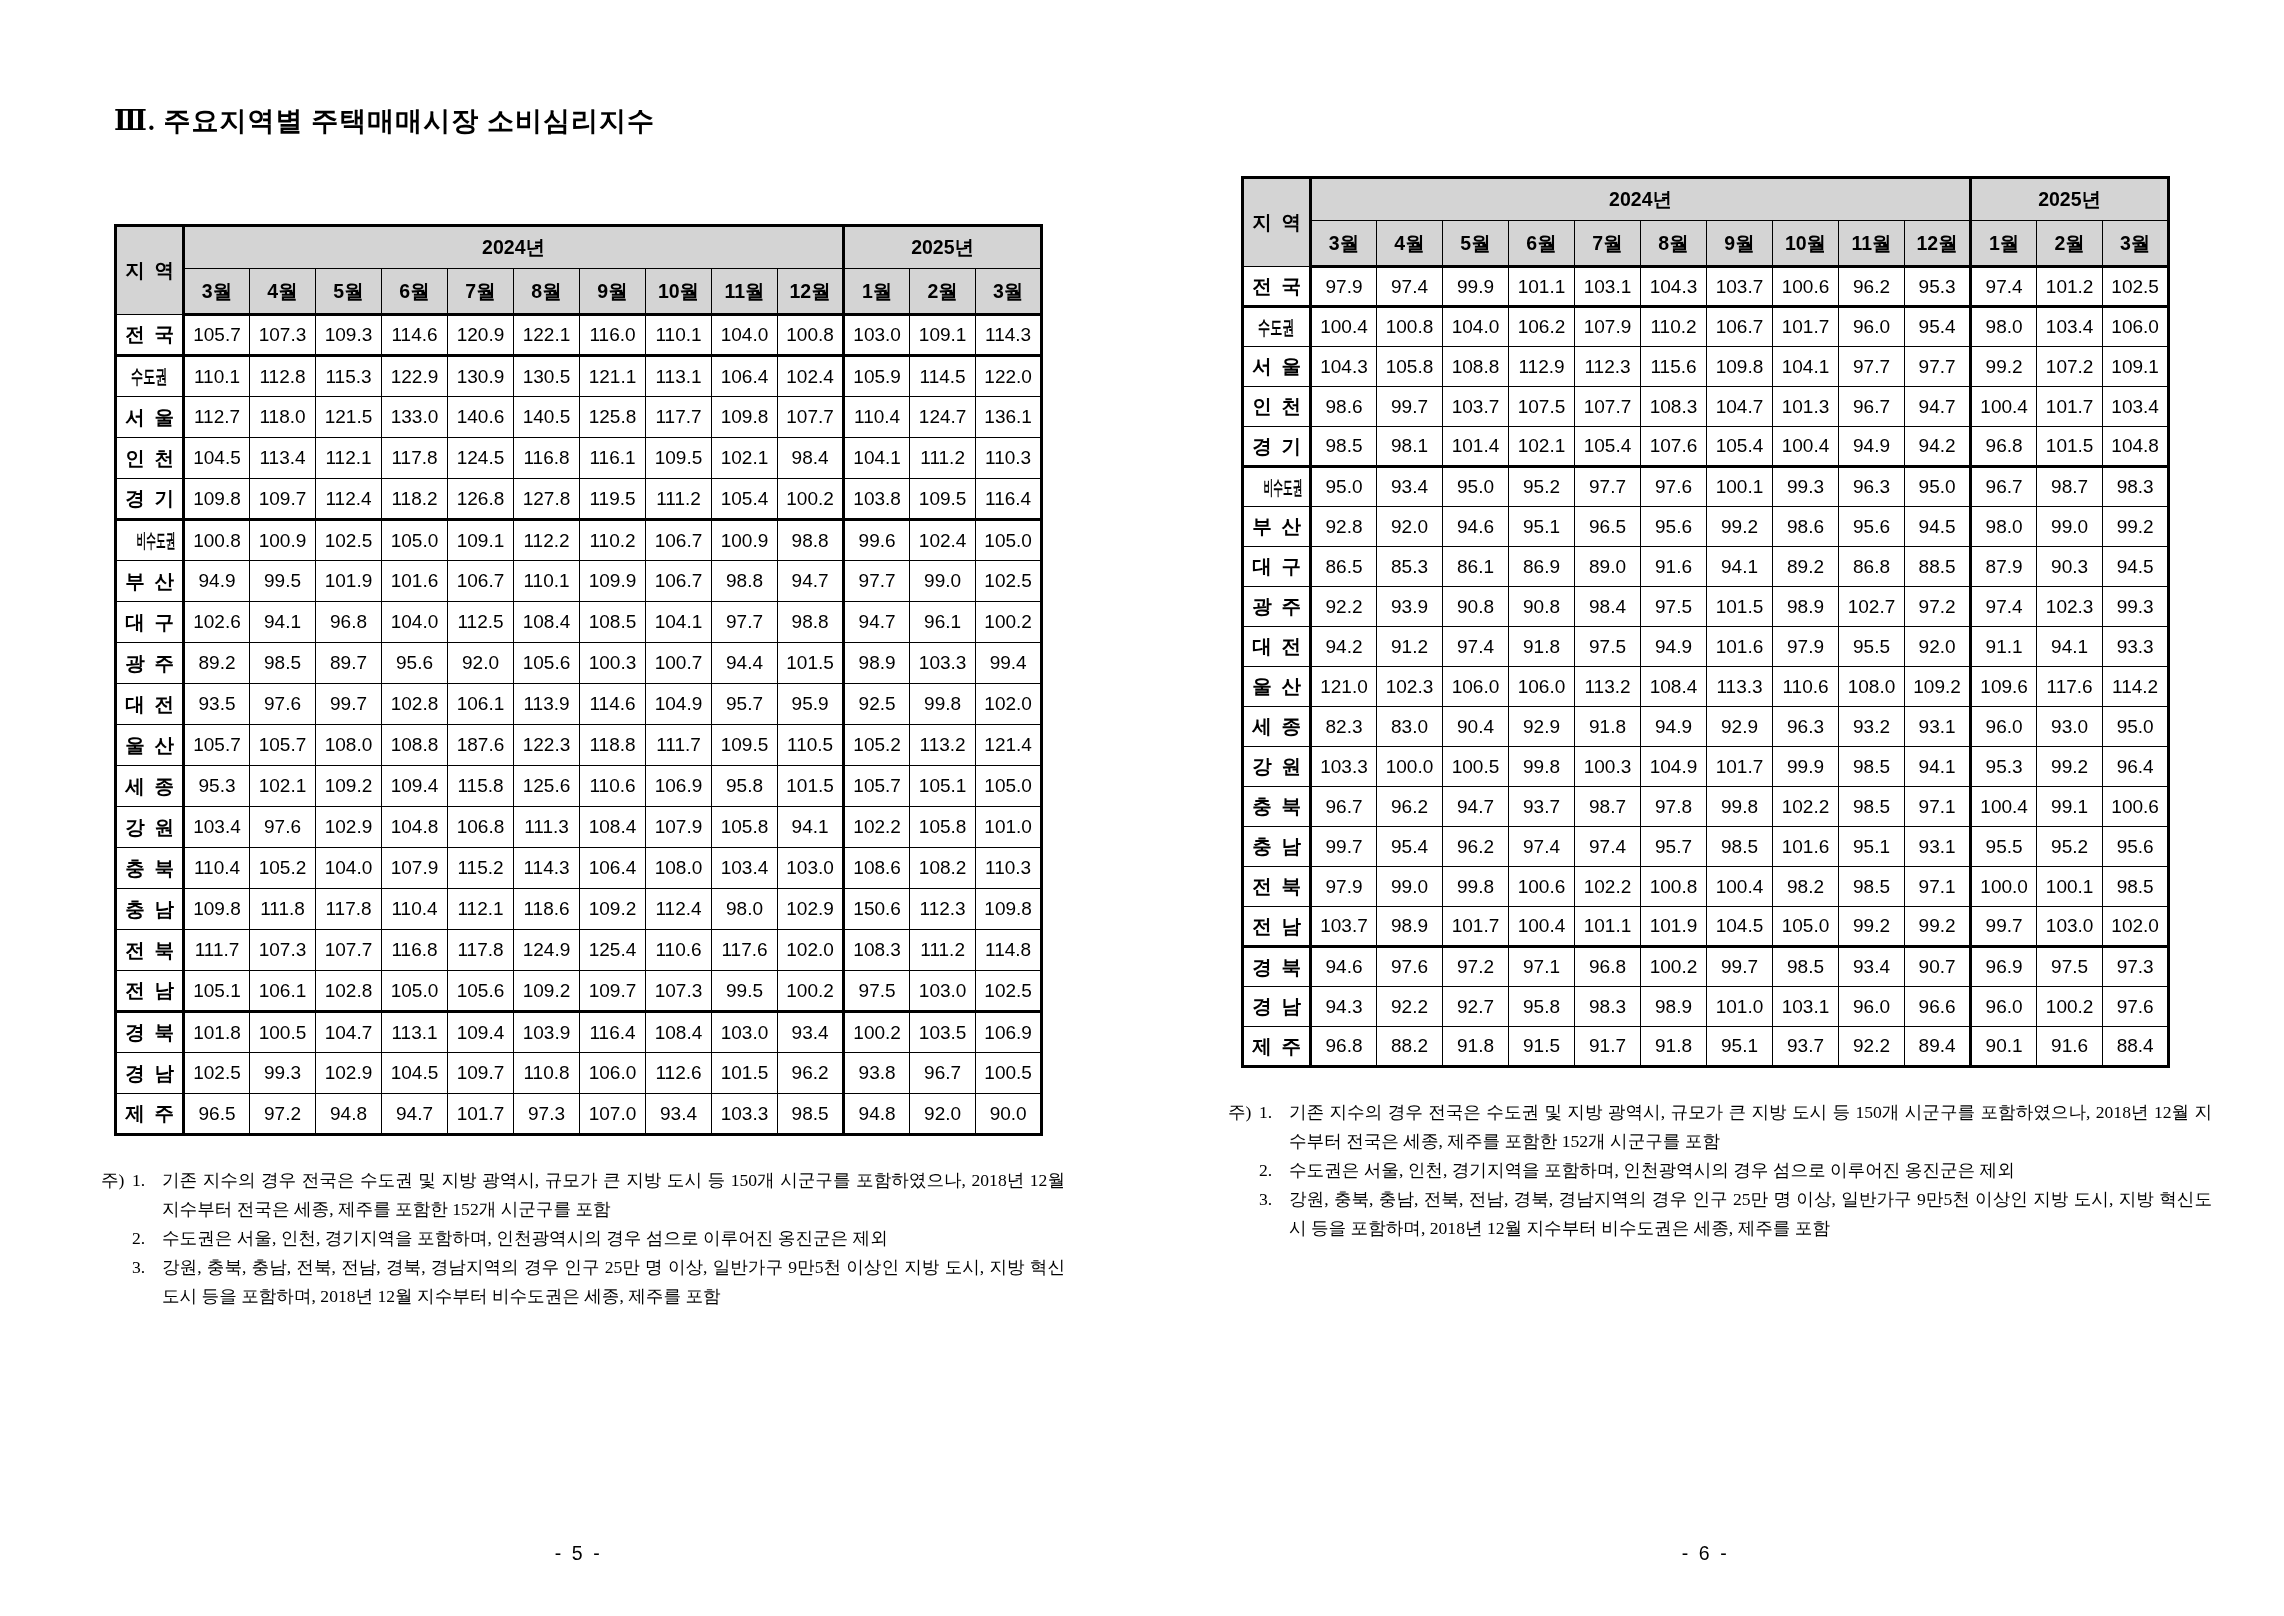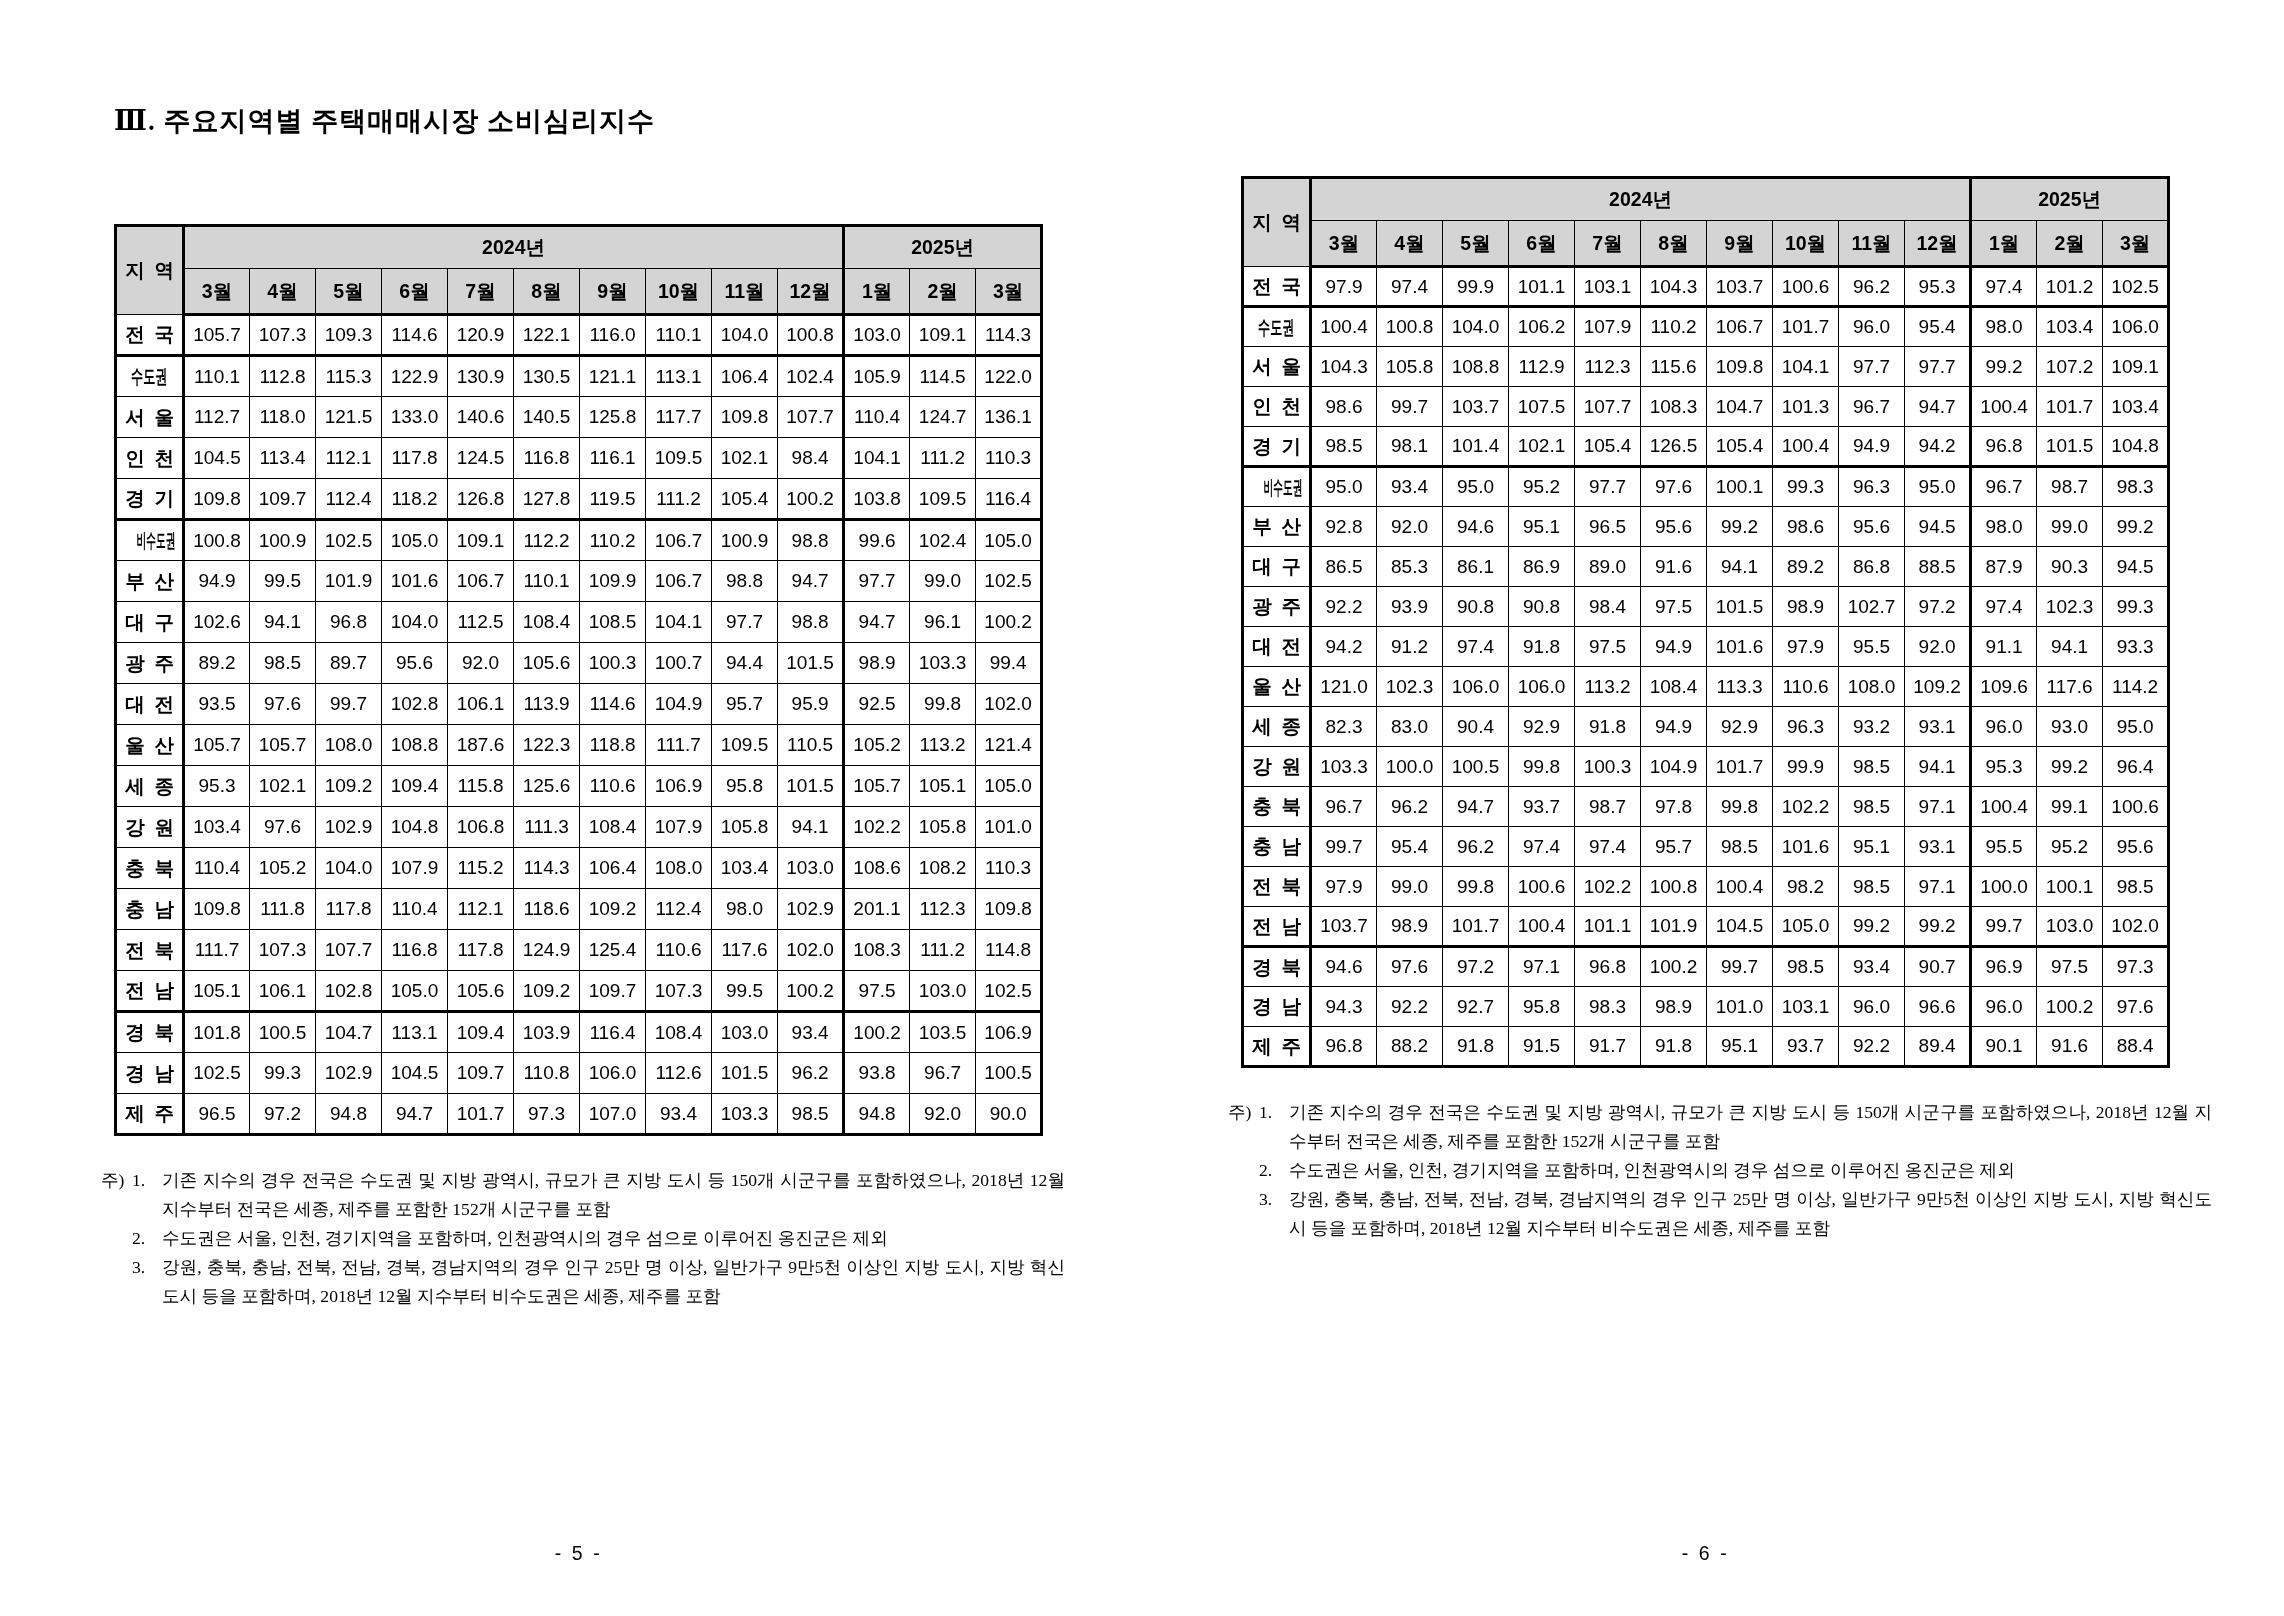--- a/index.html
+++ b/index.html
@@ -347,21 +347,21 @@
               <td>109.8</td>
               <td>111.8</td>
               <td>117.8</td>
               <td>110.4</td>
               <td>112.1</td>
               <td>118.6</td>
               <td>109.2</td>
               <td>112.4</td>
               <td>98.0</td>
               <td class="split">102.9</td>
-              <td>201.1</td>
+              <td>150.6</td>
               <td>112.3</td>
               <td>109.8</td>
             </tr>
             <tr>
               <th class="region-col"><span class="sp">전북</span></th>
               <td>111.7</td>
               <td>107.3</td>
               <td>107.7</td>
               <td>116.8</td>
               <td>117.8</td>
@@ -567,21 +567,21 @@
               <td>101.7</td>
               <td>103.4</td>
             </tr>
             <tr class="group-end">
               <th class="region-col"><span class="sp">경기</span></th>
               <td>98.5</td>
               <td>98.1</td>
               <td>101.4</td>
               <td>102.1</td>
               <td>105.4</td>
-              <td>126.5</td>
+              <td>107.6</td>
               <td>105.4</td>
               <td>100.4</td>
               <td>94.9</td>
               <td class="split">94.2</td>
               <td>96.8</td>
               <td>101.5</td>
               <td>104.8</td>
             </tr>
             <tr>
               <th class="region-col"><span class="sq" style="--sx: 0.5;">비수도권</span></th>

